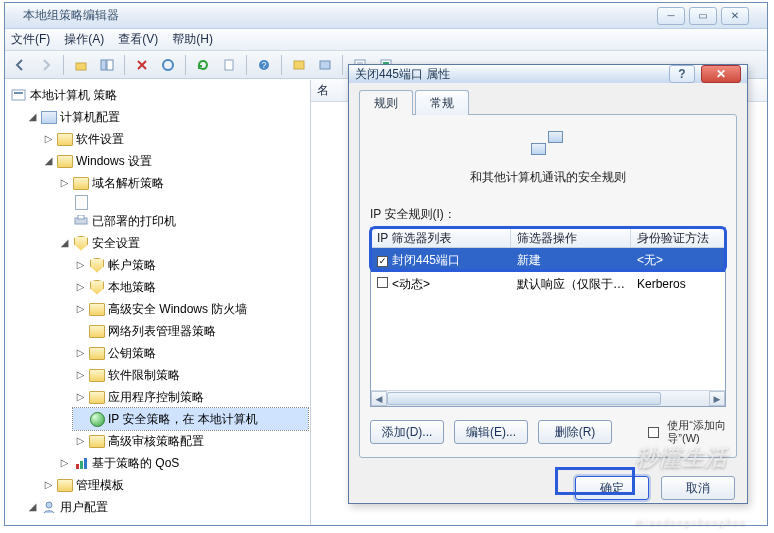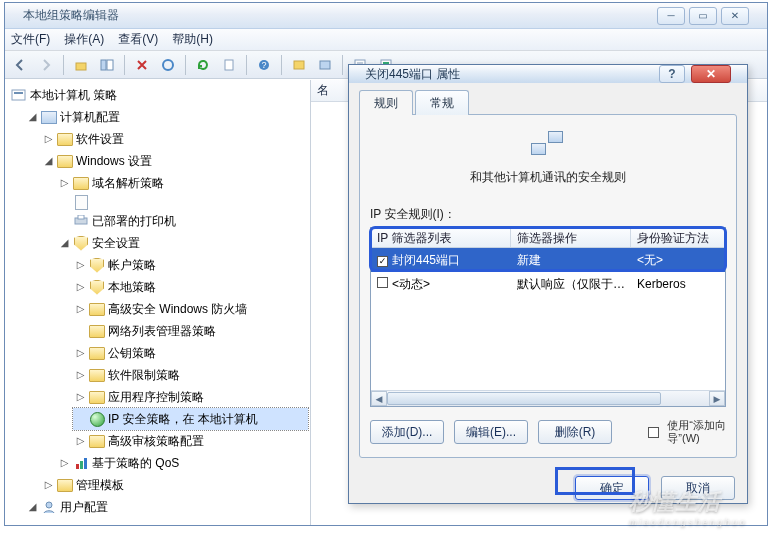--- a/index.html
+++ b/index.html
@@ -141,21 +141,21 @@
     width: 400px; height: 440px;
     border:1px solid #5a7aa3;
     background:#f0f0f0;
     box-shadow: 2px 3px 8px rgba(0,0,0,.2);
     display:flex; flex-direction:column;
   }
   .dlg-titlebar{
     height:26px;
     background:linear-gradient(to bottom,#fdfdfe,#e2ecf7 45%,#c8daee);
     display:flex; align-items:center;
-    padding:0 16px; gap:6px;
+    padding:0 6px; gap:6px;
   }
   .dlg-titlebar .title{ color:#223a55; }
   .dlg-titlebar .spacer{flex:1;}
   .dlg-help{
     width:26px;height:18px;border:1px solid #9eb6d4;border-radius:3px;
     background:linear-gradient(#f7fbff,#dbe7f5);
     display:flex;align-items:center;justify-content:center;
     color:#3f5c7a;font-weight:bold;
   }
   .dlg-close{
@@ -300,22 +300,23 @@
   .watermark{
     position:absolute; right:27px; bottom:6px;
     color:rgba(255,255,255,.6);
     font-size:22px; font-weight:bold;
     font-style:italic;
     text-shadow: 0 1px 3px rgba(0,0,0,.3);
     pointer-events:none;
     letter-spacing:1px;
   }
   .watermark .sub{
-    display:block; font-size:9px; font-weight:bold; letter-spacing:2px;
+    display:block; font-size:9px; font-weight:normal; letter-spacing:2px;
     color:rgba(255,255,255,.45);
+    margin-top:44px;
   }
 </style>
 </head>
 <body>
 
 <div class="main-window">
 
   <div class="titlebar">
     <span class="title">本地组策略编辑器</span>
     <span class="spacer"></span>

